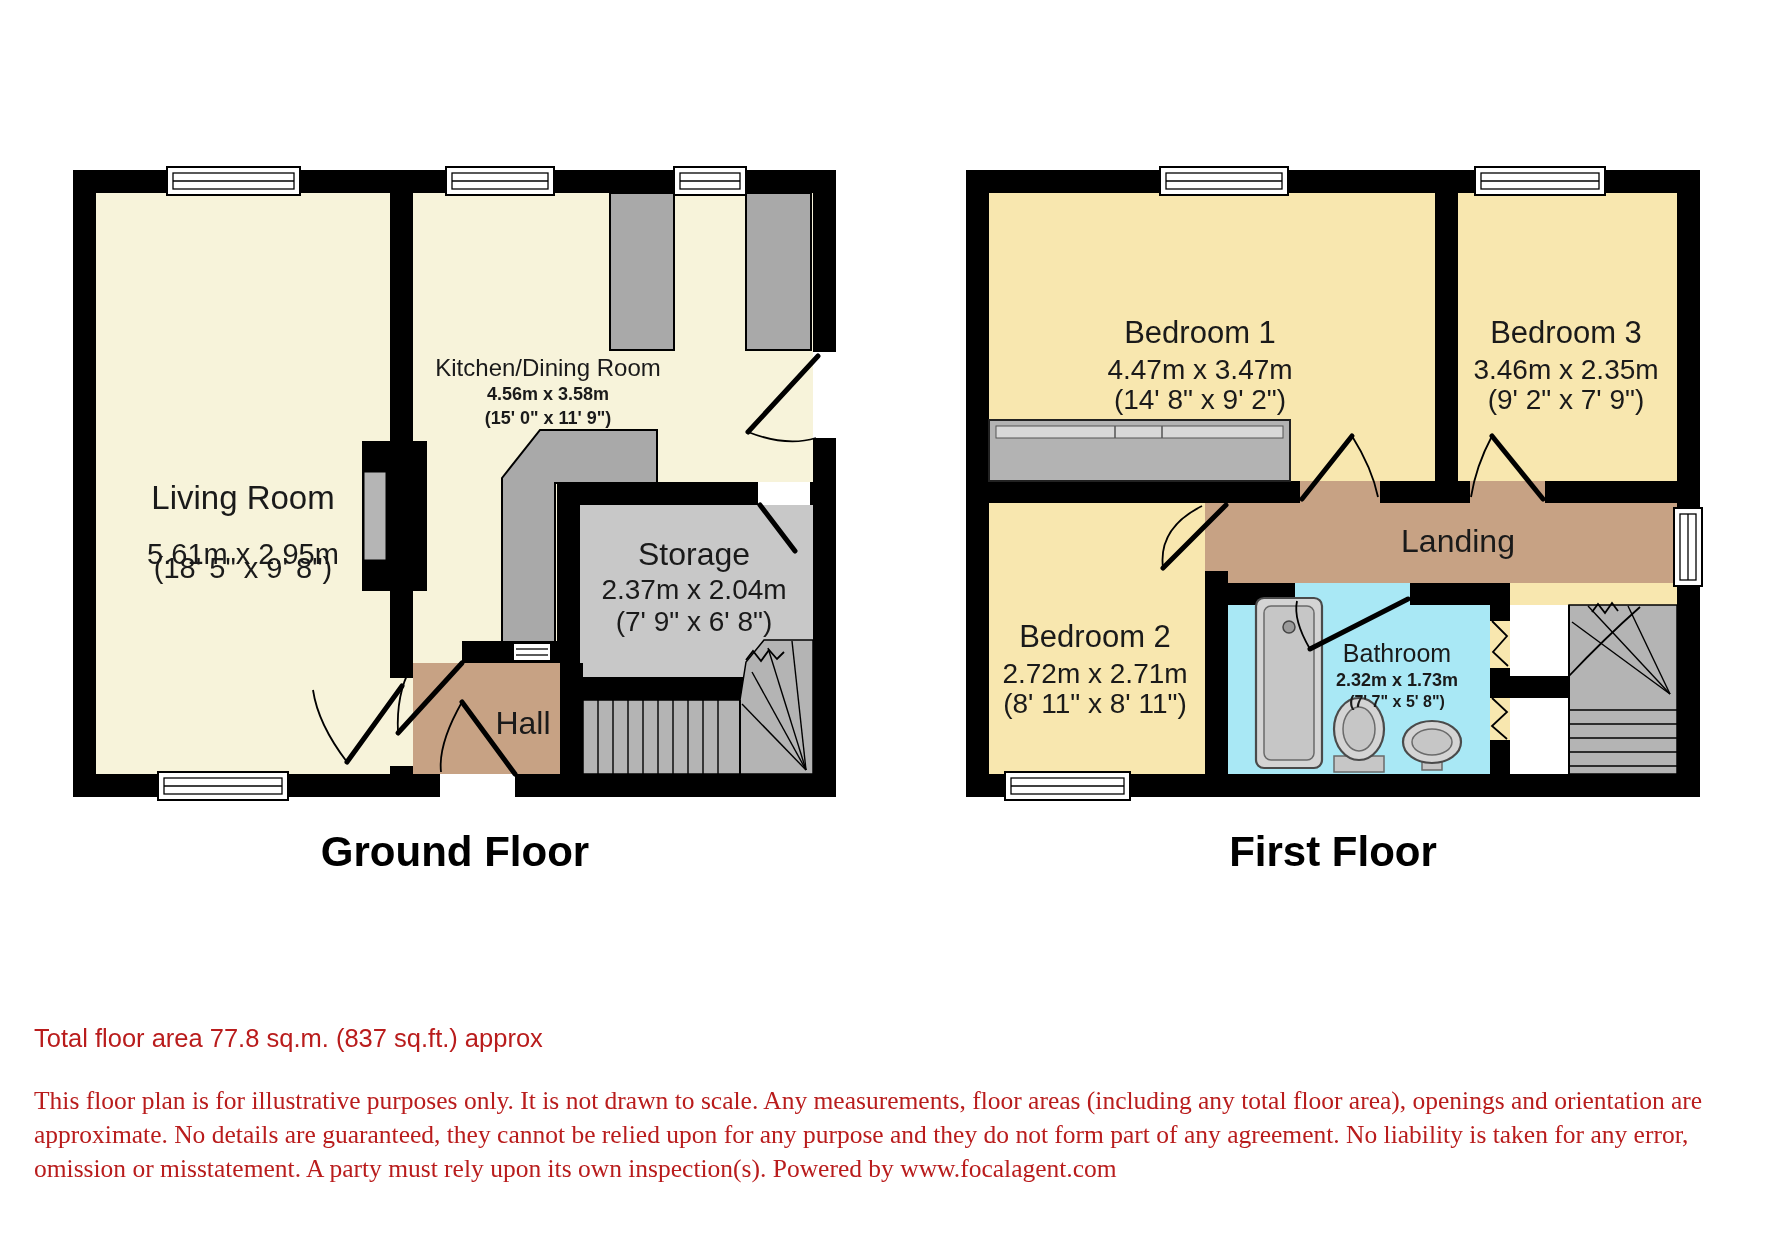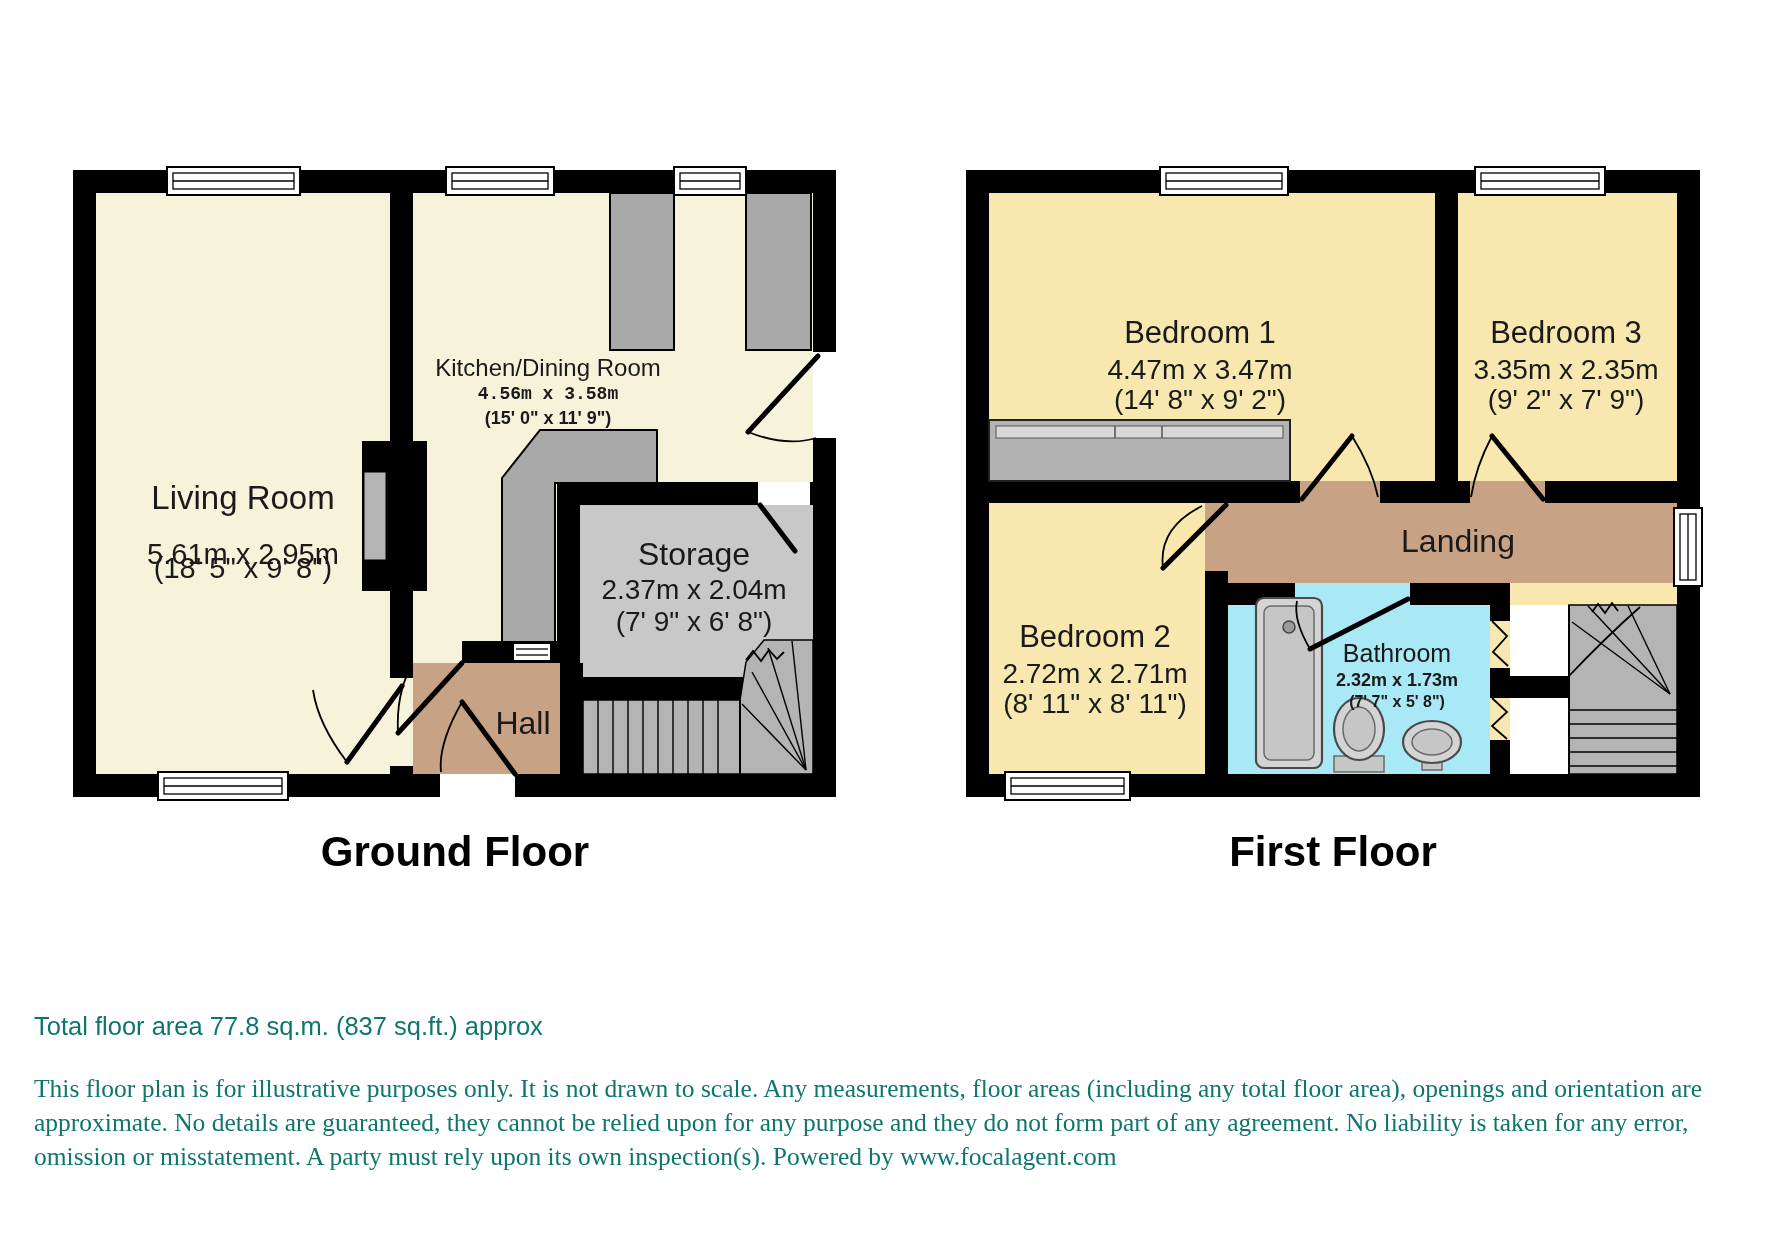--- a/index.html
+++ b/index.html
@@ -18,21 +18,21 @@
   .stgrey{fill:var(--stairs-grey,#b4b4b4);stroke:#000;stroke-width:1.5;}
   .win{fill:#fff;stroke:#000;stroke-width:2;}
   .win-inner{fill:none;stroke:#000;stroke-width:1.3;}
   .tread{stroke:#000;stroke-width:1.4;}
   .leaf{stroke:#000;stroke-width:5;stroke-linecap:round;fill:none;}
   .arc{stroke:#000;stroke-width:1.8;fill:none;}
   .fix{fill:#d4d4d4;stroke:#4a4a4a;stroke-width:2.2;}
   .fix2{fill:#c6c6c6;stroke:#6a6a6a;stroke-width:1.5;}
   .lbl{position:absolute;transform:translate(-50%,-50%);white-space:nowrap;text-align:center;line-height:1;}
   .caption{position:absolute;transform:translate(-50%,-50%);font-weight:700;font-size:42px;color:#000;white-space:nowrap;}
-  .foot{position:absolute;font-size:25.5px;color:#0f766e;}
+  .foot{position:absolute;font-size:25.5px;color:#b91c1c;margin-top:12px;}
   .foot.para{line-height:34px;width:1710px;white-space:normal;font-family:Liberation Serif, serif;}
 </style>
 </head>
 <body>
 
 <div id="canvas">
 
   <svg class="plan" width="1771" height="1239" viewBox="0 0 1771 1239">
 
     <g>
@@ -239,35 +239,35 @@
         <path class="arc" d="M 1310,649 Q 1293,620 1297,601"></path>
       </g>
     </g>
   </svg>
 
   <div class="lbl" style="left:243px;top:497px;font-size:33px;">Living Room</div>
   <div class="lbl" style="left:243px;top:534px;font-size:29px;margin-top:20px;">5.61m x 2.95m</div>
   <div class="lbl" style="left:243px;top:568px;font-size:29px;">(18' 5" x 9' 8")</div>
 
   <div class="lbl" style="left:548px;top:368px;font-size:24px;">Kitchen/Dining Room</div>
-  <div class="lbl" style="left:548px;top:394px;font-size:18px;font-weight:700;font-family:Liberation Mono, monospace;">4.56m x 3.58m</div>
+  <div class="lbl" style="left:548px;top:394px;font-size:18px;font-weight:700;">4.56m x 3.58m</div>
   <div class="lbl" style="left:548px;top:418px;font-size:18px;font-weight:700;">(15' 0" x 11' 9")</div>
 
   <div class="lbl" style="left:694px;top:554px;font-size:32px;">Storage</div>
   <div class="lbl" style="left:694px;top:590px;font-size:28px;">2.37m x 2.04m</div>
   <div class="lbl" style="left:694px;top:622px;font-size:28px;">(7' 9" x 6' 8")</div>
 
   <div class="lbl" style="left:487px;top:723px;font-size:32px;margin-left:36px;">Hall</div>
 
   <div class="lbl" style="left:1200px;top:332px;font-size:31px;text-align:right;">Bedroom 1</div>
   <div class="lbl" style="left:1200px;top:370px;font-size:28px;">4.47m x 3.47m</div>
   <div class="lbl" style="left:1200px;top:400px;font-size:28px;">(14' 8" x 9' 2")</div>
 
   <div class="lbl" style="left:1566px;top:332px;font-size:31px;">Bedroom 3</div>
-  <div class="lbl" style="left:1566px;top:370px;font-size:28px;">3.35m x 2.35m</div>
+  <div class="lbl" style="left:1566px;top:370px;font-size:28px;">3.46m x 2.35m</div>
   <div class="lbl" style="left:1566px;top:400px;font-size:28px;">(9' 2" x 7' 9")</div>
 
   <div class="lbl" style="left:1095px;top:636px;font-size:31px;">Bedroom 2</div>
   <div class="lbl" style="left:1095px;top:674px;font-size:28px;">2.72m x 2.71m</div>
   <div class="lbl" style="left:1095px;top:704px;font-size:28px;">(8' 11" x 8' 11")</div>
 
   <div class="lbl" style="left:1458px;top:541px;font-size:32px;">Landing</div>
 
   <div class="lbl" style="left:1397px;top:653px;font-size:25px;">Bathroom</div>
   <div class="lbl" style="left:1397px;top:680px;font-size:18px;font-weight:700;">2.32m x 1.73m</div>

